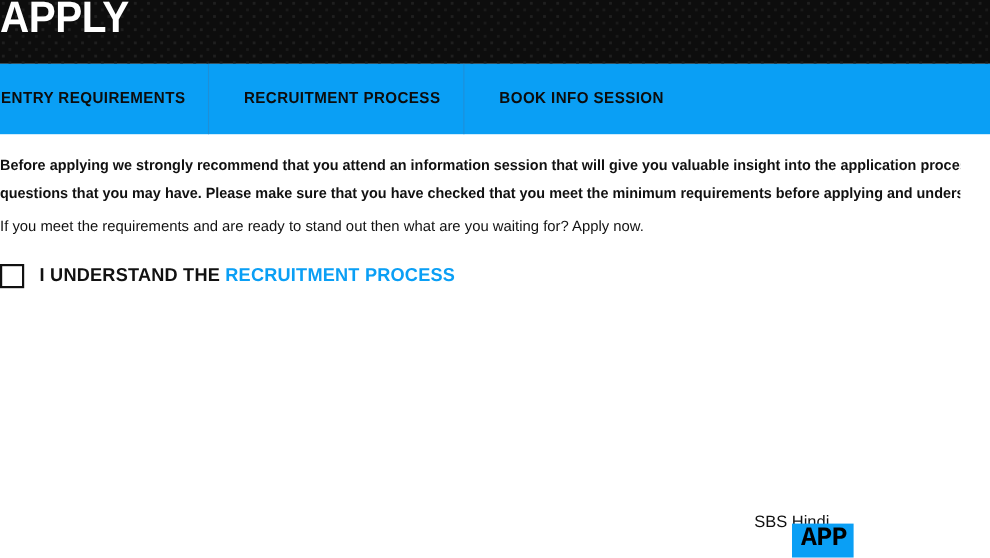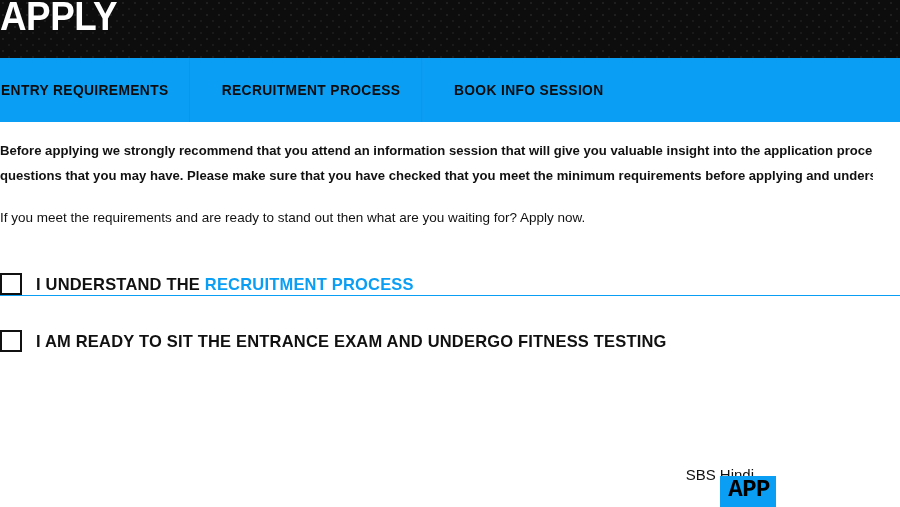--- a/index.html
+++ b/index.html
@@ -82,39 +82,39 @@
     font-size: 13.5px;
     font-weight: bold;
     line-height: 25px;
     white-space: nowrap;
     overflow: hidden;
     transform: scaleX(0.97);
     transform-origin: left top;
   }
   .intro-line { display: block; }
   .intro2 {
-    margin-top: 20px;
+    margin-top: 8px;
     color: #111111;
     font-size: 13.5px;
     font-weight: normal;
     line-height: 20px;
     white-space: nowrap;
   }
 
   
   .checklist {
     position: absolute;
     top: 240px; left: 0;
     width: 900px;
   }
   .check-row {
     position: relative;
     height: 56px;
     display: flex;
-    align-items: flex-end;
+    align-items: flex-start;
     border-bottom: 1px solid #0a9ff5;
   }
   .check-row:last-child { border-bottom: none; }
   .checkbox {
     width: 22px; height: 22px;
     border: 2px solid #111111;
     background: #ffffff;
     margin-left: 0px;
     margin-right: 14px;
     flex: 0 0 auto;
@@ -182,25 +182,19 @@
 
     <div class="check-row">
       <div class="checkbox"></div>
       <div class="check-label">
         <span>I UNDERSTAND THE </span><span class="hl">RECRUITMENT PROCESS</span><span></span>
       </div>
     </div>
 
 
 
-    <div class="check-row">
-      <div class="checkbox"></div>
-      <div class="check-label">
-        <span>I AM READY TO SIT THE ENTRANCE EXAM AND UNDERGO FITNESS TESTING</span><span class="hl"></span><span></span>
-      </div>
-    </div>
 
   </div>
 
   <div class="watermark">SBS Hindi</div>
   <div class="badge">APP</div>
 
 </div>
 
 </body></html>

